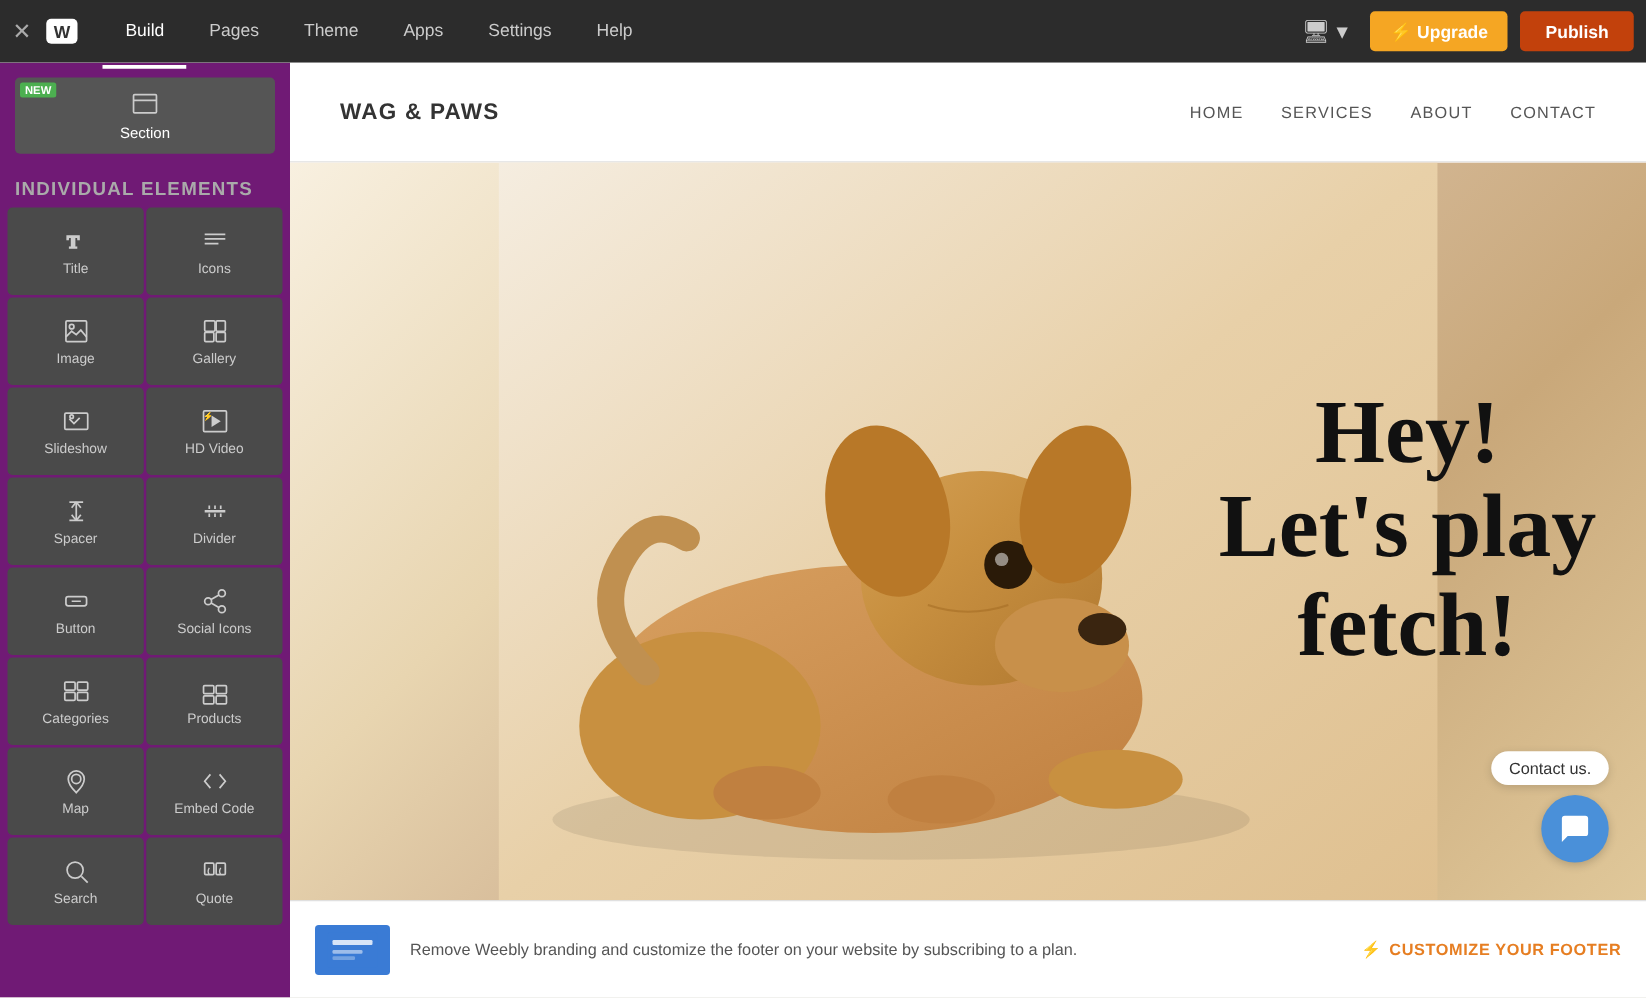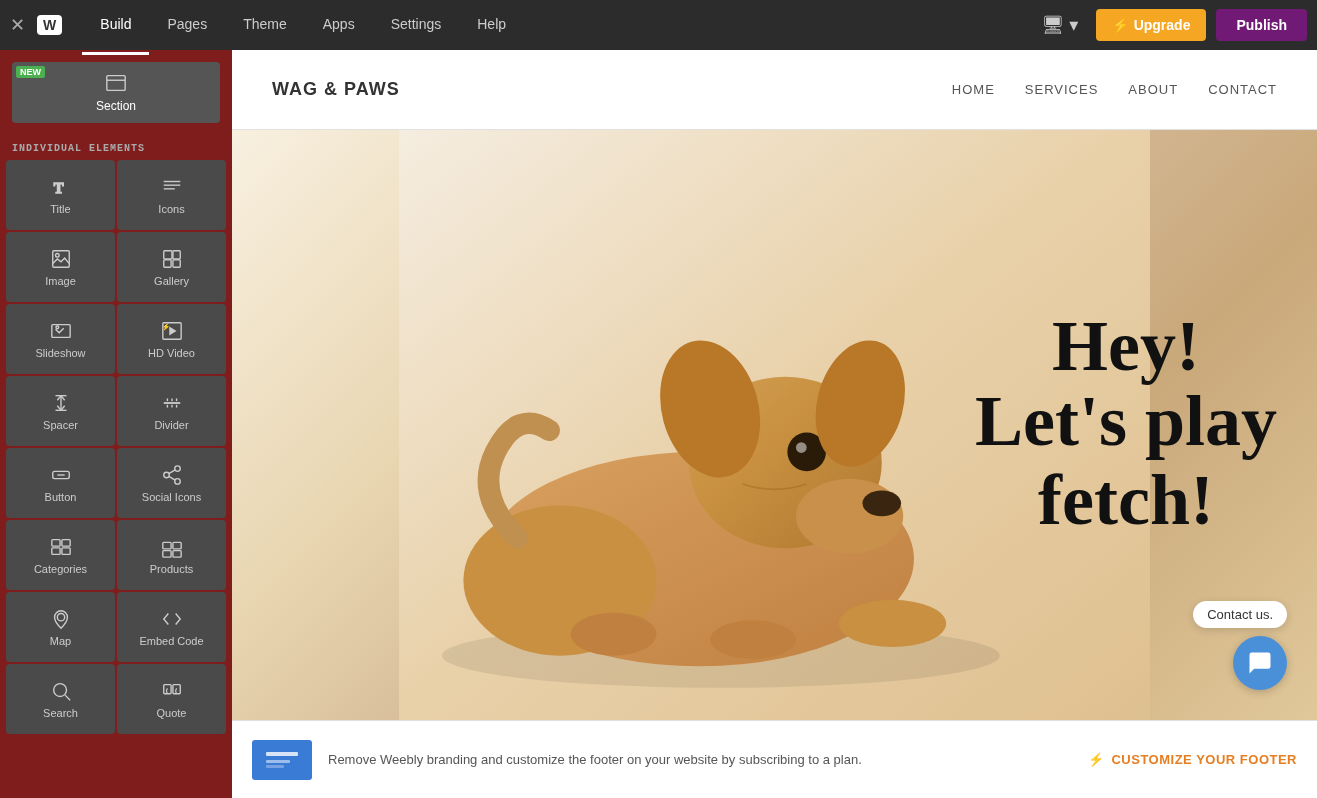--- a/index.html
+++ b/index.html
@@ -75,41 +75,41 @@
       border-radius: 4px;
       padding: 8px 16px;
       font-size: 14px;
       font-weight: bold;
       cursor: pointer;
       display: flex;
       align-items: center;
       gap: 5px;
     }
     .publish-btn {
-      background: #701a75;
+      background: #c2410c;
       color: #fff;
       border: none;
       border-radius: 4px;
       padding: 8px 20px;
       font-size: 14px;
       font-weight: bold;
       cursor: pointer;
     }
 
     
     .main-area {
       display: flex;
       flex: 1;
       overflow: hidden;
     }
 
     
     .sidebar {
       width: 232px;
-      background: #7f1d1d;
+      background: #701a75;
       flex-shrink: 0;
       overflow-y: auto;
       display: flex;
       flex-direction: column;
     }
     .sidebar-section-btn {
       margin: 12px;
       background: #555;
       border: none;
       border-radius: 4px;
@@ -129,26 +129,25 @@
       left: 4px;
       background: #4caf50;
       color: #fff;
       font-size: 9px;
       font-weight: bold;
       padding: 1px 4px;
       border-radius: 2px;
     }
     .sidebar-label {
       color: #aaa;
-      font-size: 10px;
+      font-size: 15px;
       font-weight: bold;
       letter-spacing: 1px;
       padding: 8px 12px 4px;
       text-transform: uppercase;
-      font-family: Liberation Mono, monospace;
     }
     .sidebar-grid {
       display: grid;
       grid-template-columns: 1fr 1fr;
       gap: 2px;
       padding: 2px 6px;
     }
     .sidebar-item {
       background: #4a4a4a;
       border-radius: 4px;

